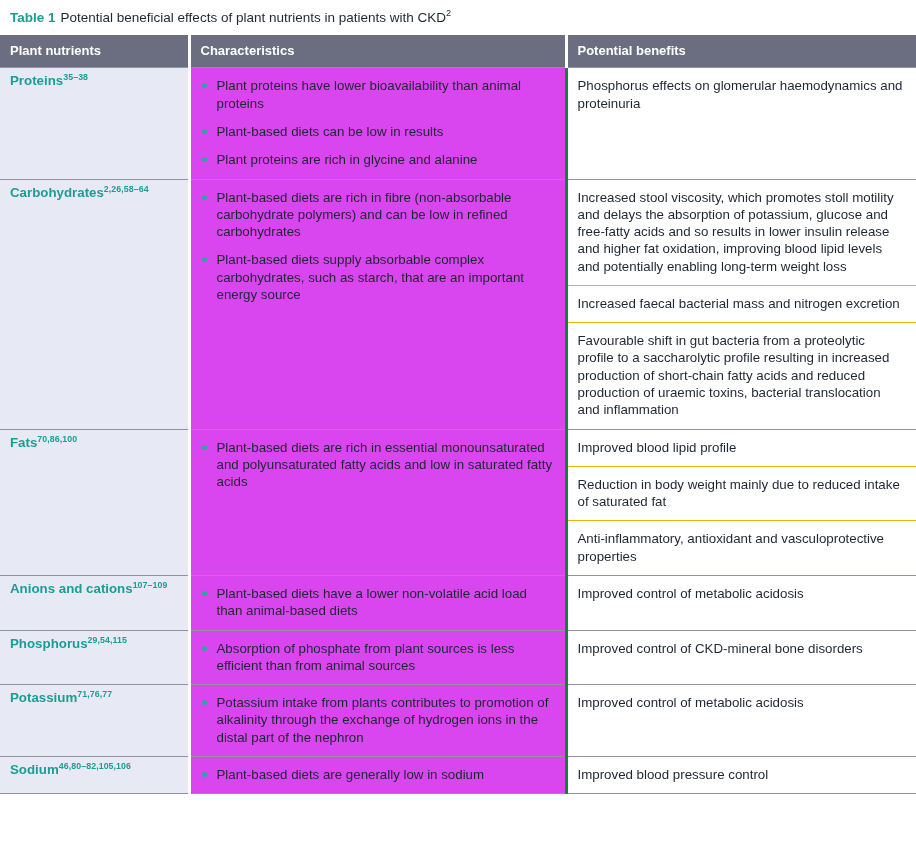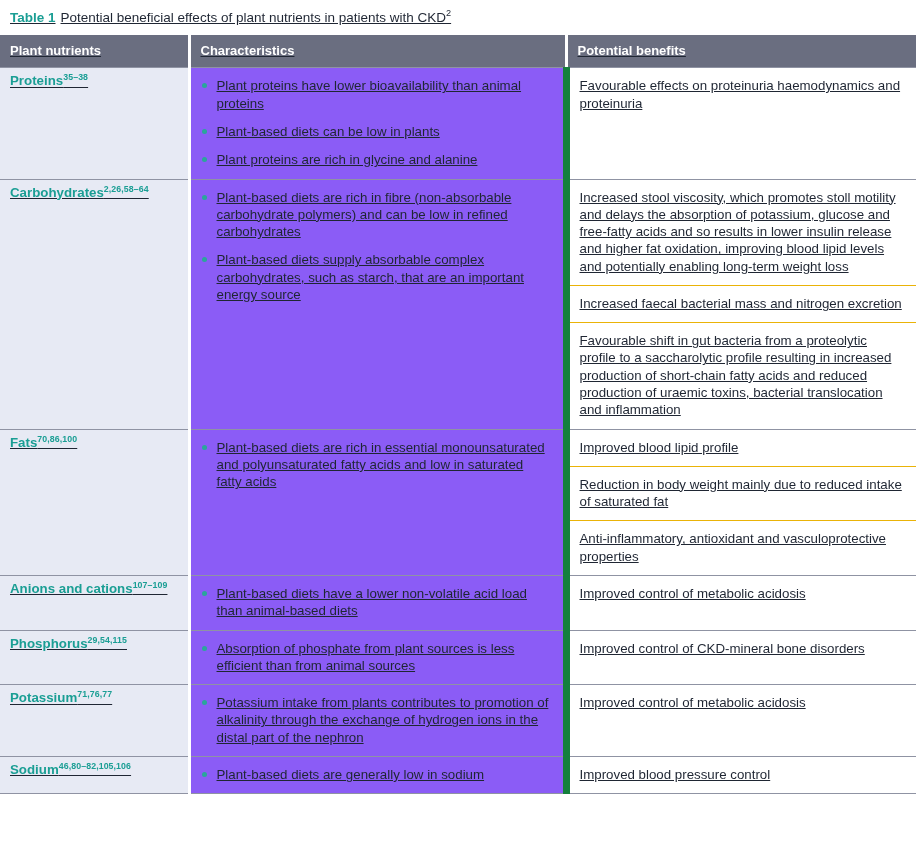--- a/index.html
+++ b/index.html
@@ -6,21 +6,21 @@
   html, body {
     margin: 0; padding: 0;
     background: #ffffff;
   }
   body {
     width: 916px; height: 843px;
     font-family: "Liberation Sans", sans-serif;
     color: #1f2633;
     overflow: hidden;
   }
-  .page { width: 916px; height: 843px; position: relative; text-decoration: underline; }
+  .page { width: 916px; height: 843px; position: relative; }
 
   
   .caption {
     padding: 8px 10px 9px 10px;
     font-size: 13.5px;
     line-height: 1.25;
     color: #1f2633;
     white-space: nowrap;
   }
   .caption .tbl-label {
@@ -69,24 +69,24 @@
     font-size: 13.3px;
     line-height: 1.3;
   }
   td.nutrient-cell sup {
     font-size: 0.66em;
     vertical-align: super;
     font-weight: bold;
     letter-spacing: 0.1px;
   }
   td.char-cell {
-    background: #8b5cf6;
+    background: #d946ef;
     padding: 9px 12px 10px 8px;
     border-top: 1px solid #8f93a3;
-    border-right: 7px solid #15803d;
+    border-right: 3px solid #15803d;
   }
   td.benefit-cell {
     background: #ffffff;
     padding: 0;
     border-top: 1px solid #8f93a3;
   }
 
   ul.bullets {
     margin: 0; padding: 0; list-style: none;
   }
@@ -139,26 +139,26 @@
         <th>Characteristics</th>
         <th>Potential benefits</th>
       </tr>
     </thead>
     <tbody id="table-body">
         <tr>
           <td class="nutrient-cell"><span>Proteins</span><sup>35–38</sup></td>
           <td class="char-cell">
             <ul class="bullets">
               <li><span class="dot"></span><span>Plant proteins have lower bioavailability than animal proteins</span></li>
-              <li><span class="dot"></span><span>Plant-based diets can be low in plants</span></li>
+              <li><span class="dot"></span><span>Plant-based diets can be low in results</span></li>
               <li><span class="dot"></span><span>Plant proteins are rich in glycine and alanine</span></li>
             </ul>
           </td>
           <td class="benefit-cell">
-            <div class="benefit-sub">Favourable effects on proteinuria haemodynamics and proteinuria</div>
+            <div class="benefit-sub">Phosphorus effects on glomerular haemodynamics and proteinuria</div>
           </td>
         </tr>
         <tr>
           <td class="nutrient-cell"><span>Carbohydrates</span><sup>2,26,58–64</sup></td>
           <td class="char-cell">
             <ul class="bullets">
               <li><span class="dot"></span><span>Plant-based diets are rich in fibre (non-absorbable carbohydrate polymers) and can be low in refined carbohydrates</span></li>
               <li><span class="dot"></span><span>Plant-based diets supply absorbable complex carbohydrates, such as starch, that are an important energy source</span></li>
             </ul>
           </td>

